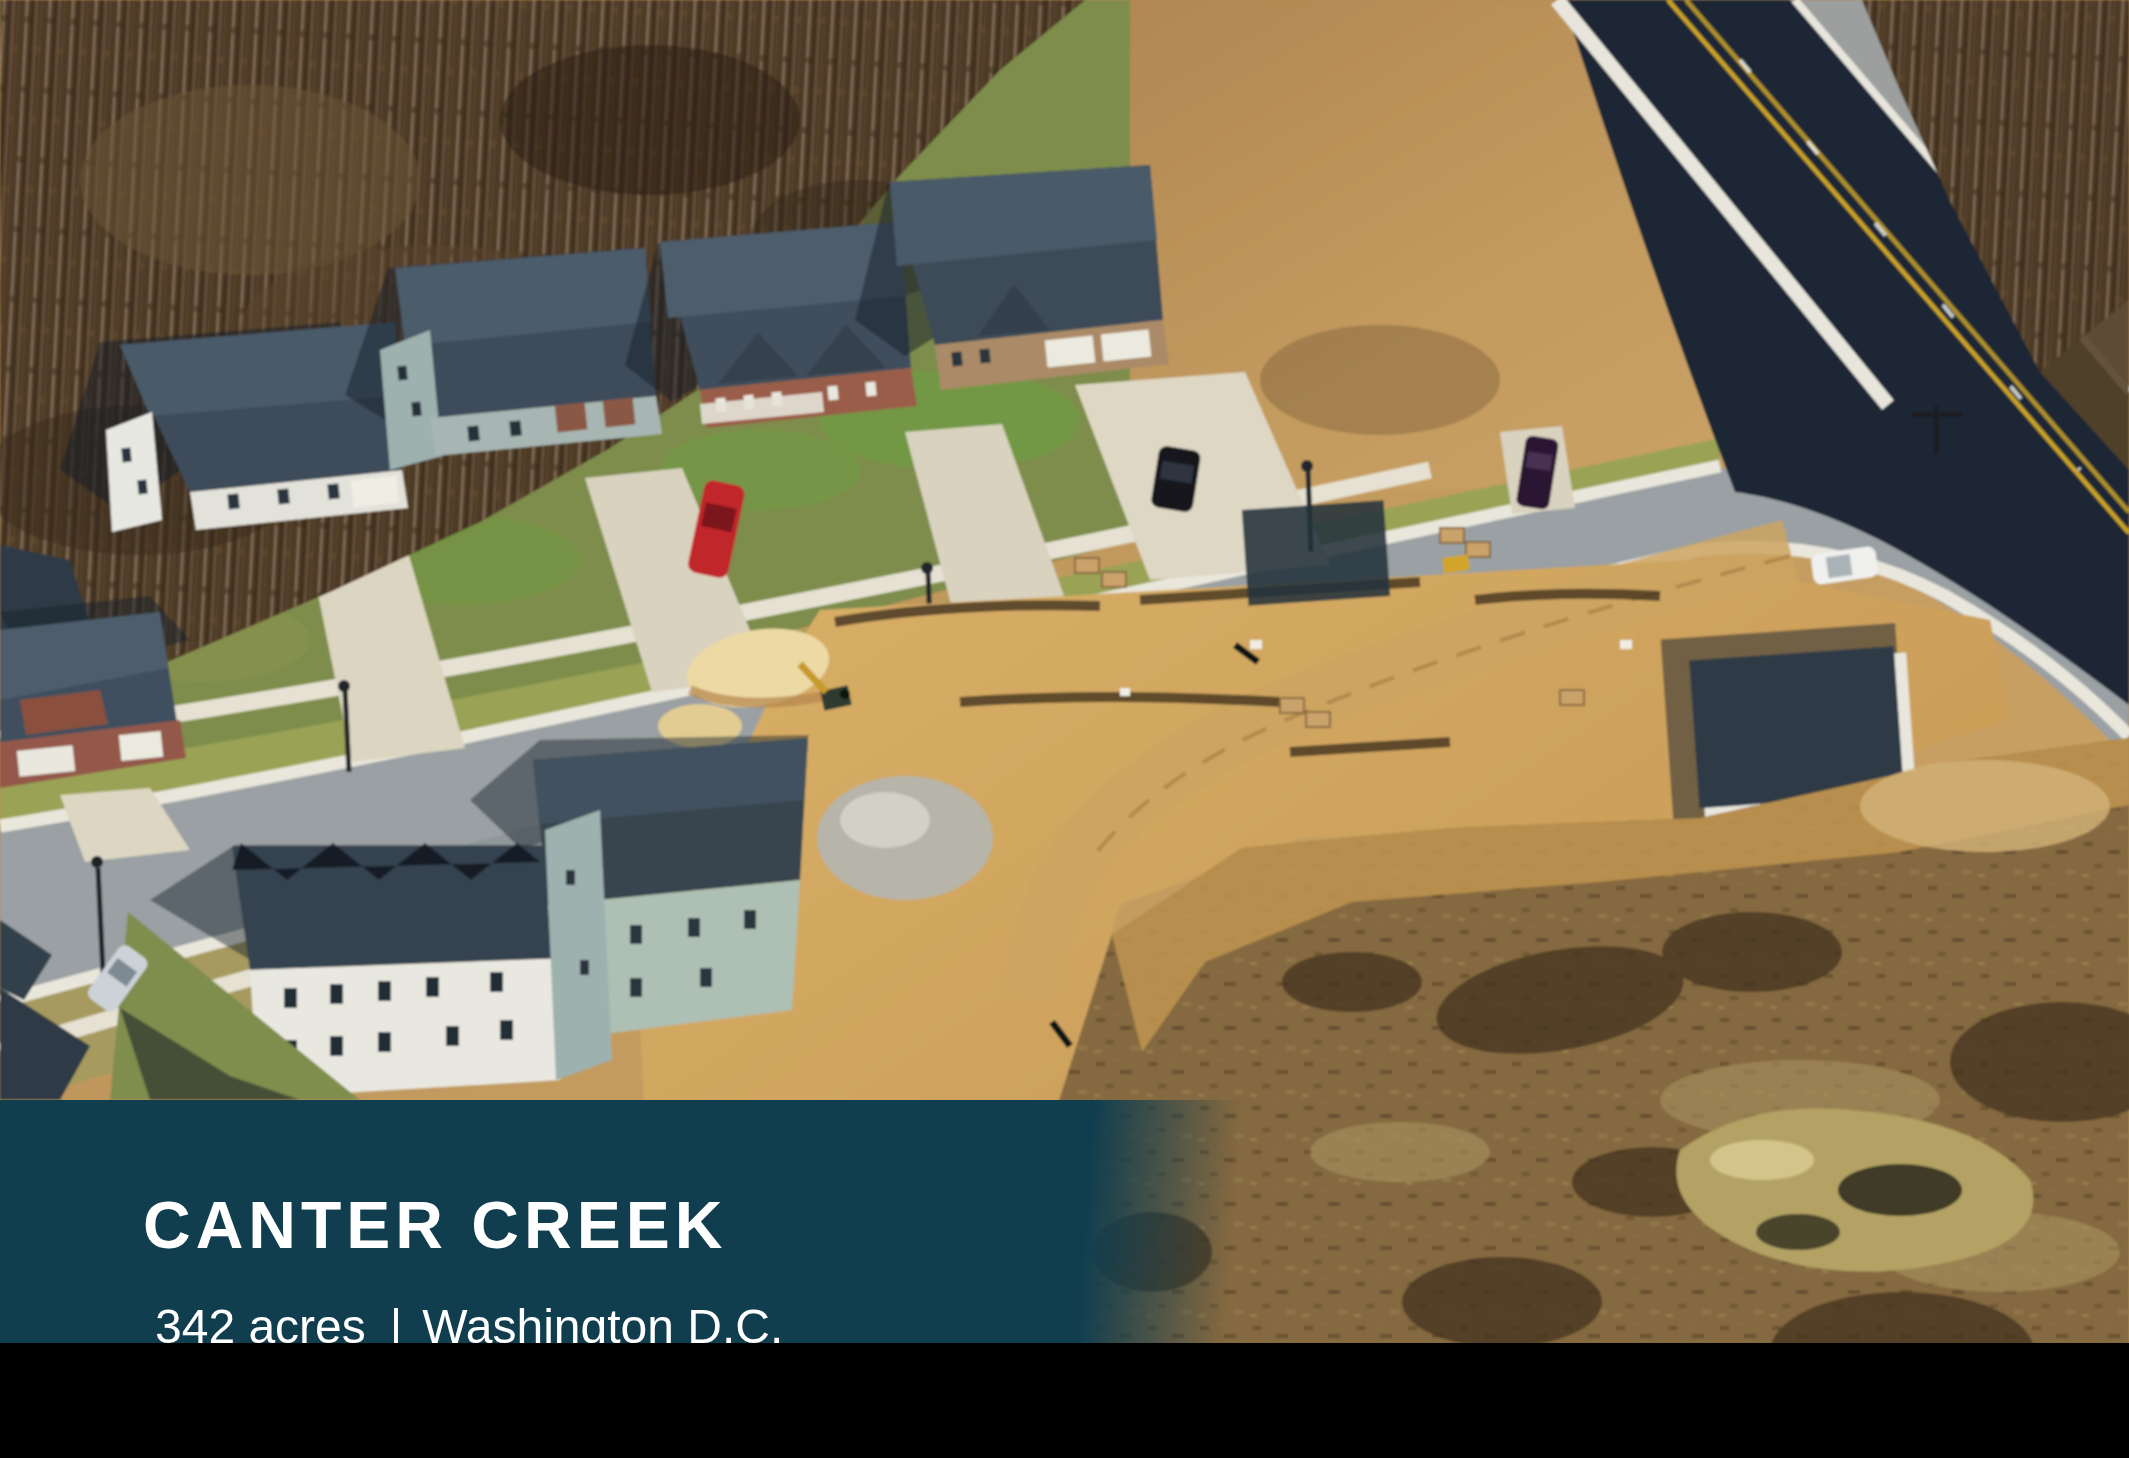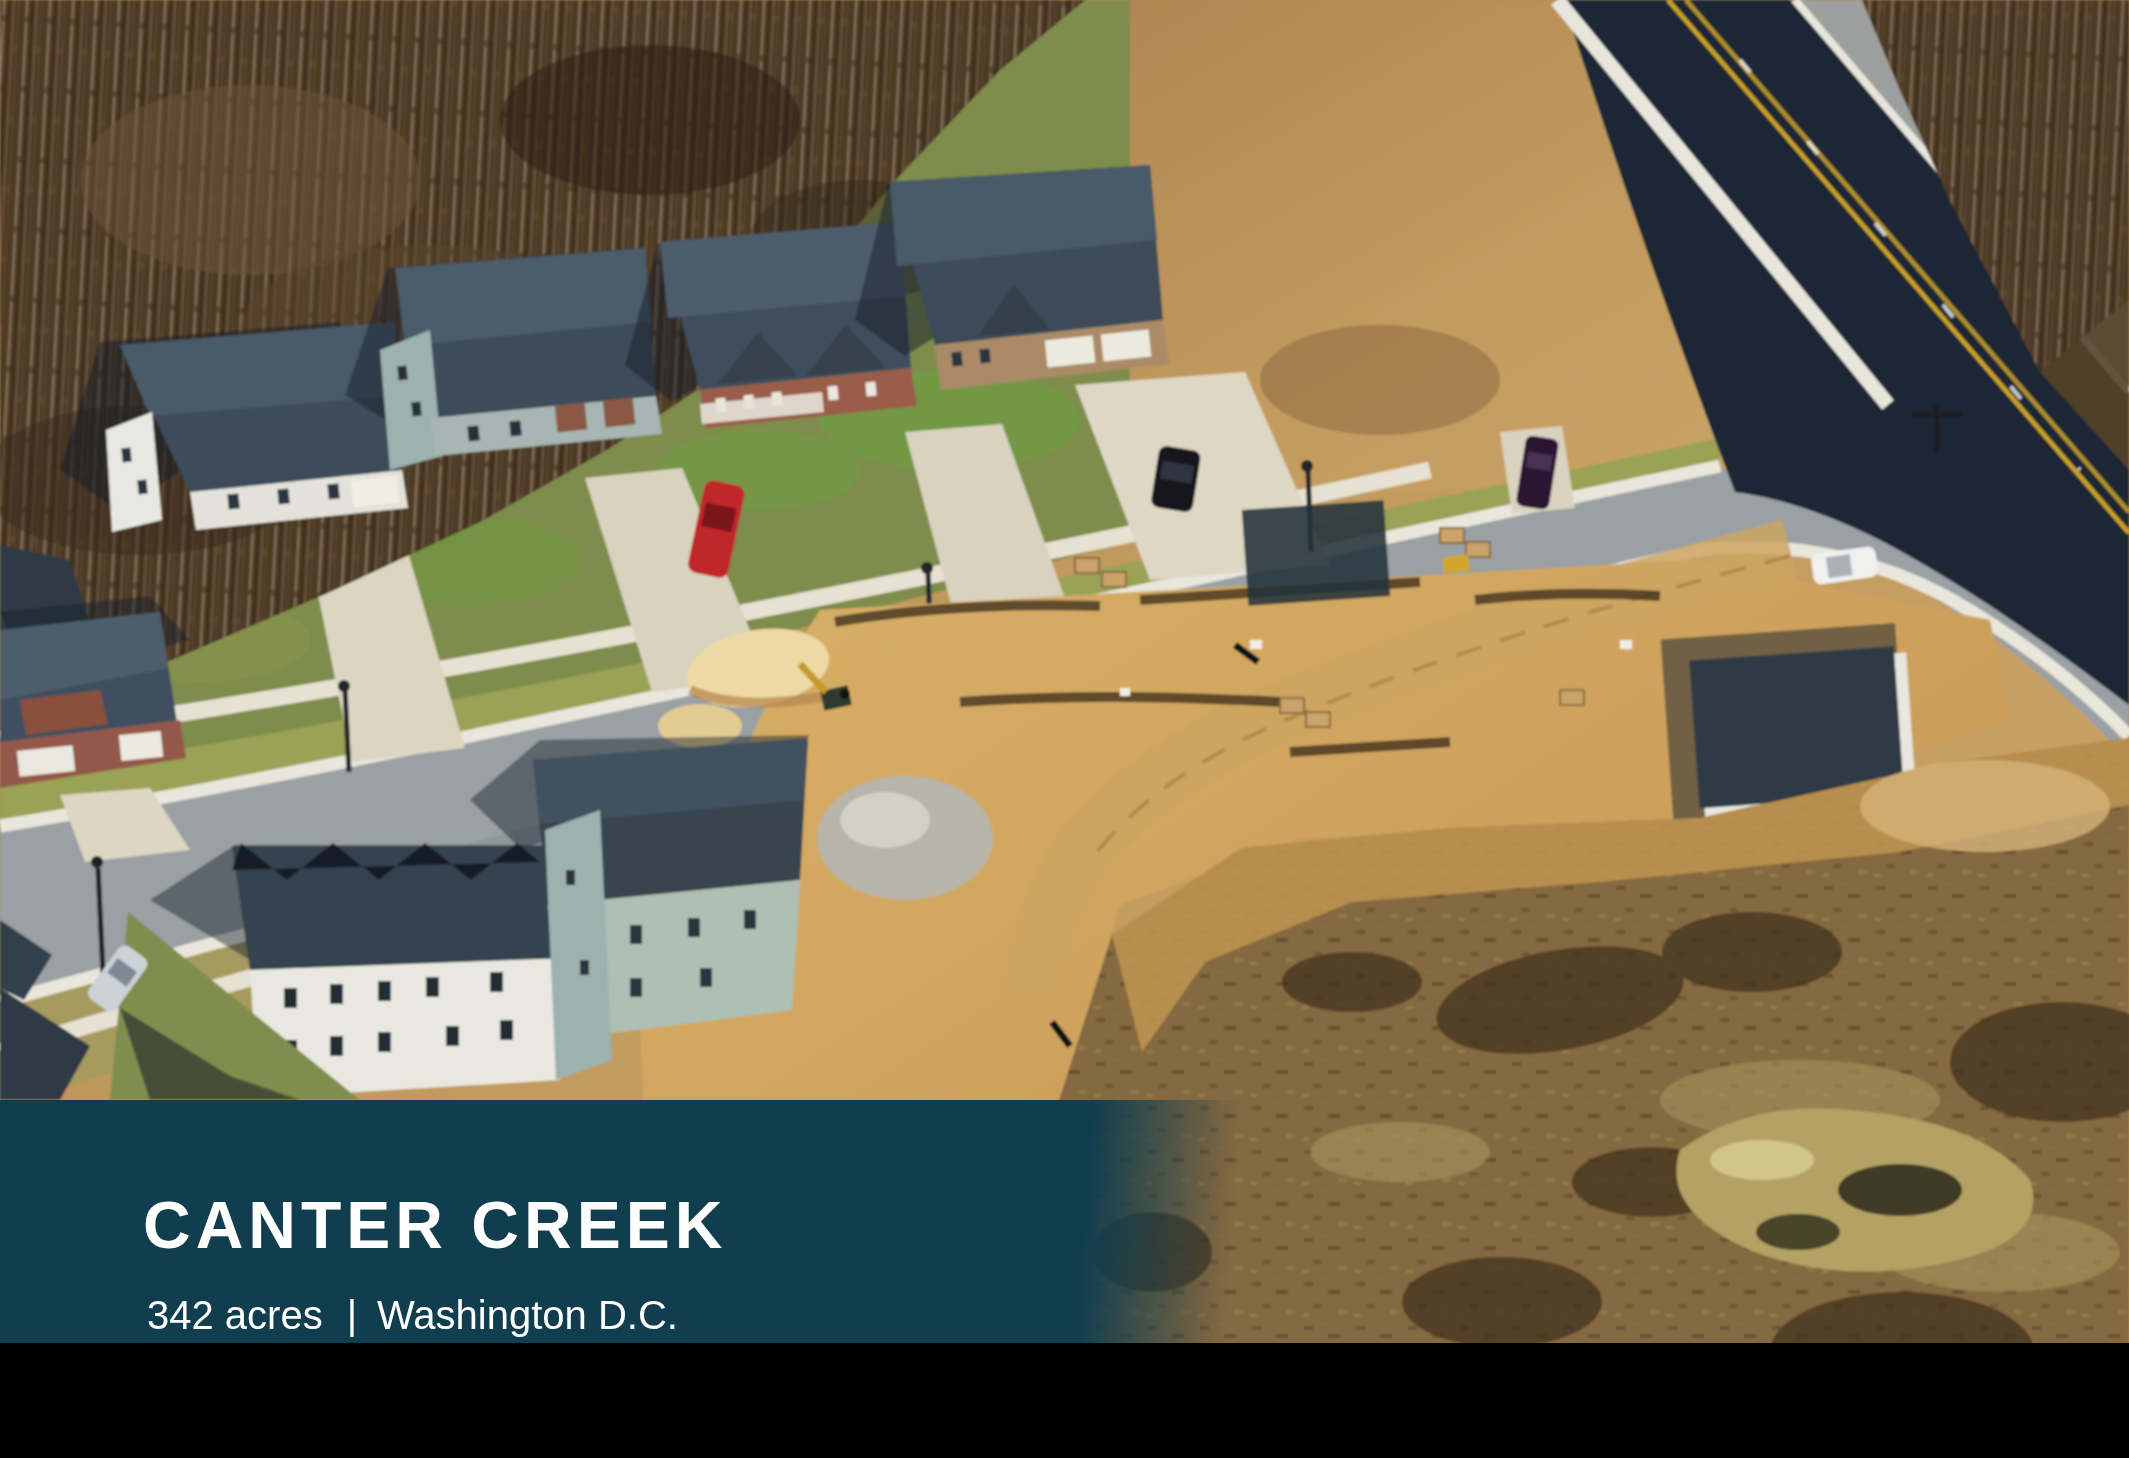--- a/index.html
+++ b/index.html
@@ -12,22 +12,22 @@
   .caption-panel{
     position:absolute;left:0;top:1100px;width:1255px;height:358px;
     background:linear-gradient(94deg,#113e4f 0%,#113e4f 85.5%,rgba(17,62,79,0) 97%);
   }
   .panel-title{
     position:absolute;left:143px;top:1192px;margin:0;
     font-weight:700;font-size:66px;line-height:1;letter-spacing:5px;color:#ffffff;
     font-family:"Liberation Sans",sans-serif;white-space:nowrap;
   }
   .panel-sub{
-    position:absolute;left:143px;top:1291px;margin:4px;
-    font-weight:400;font-size:40px;line-height:1;letter-spacing:0;color:#ffffff;
+    position:absolute;left:143px;top:1291px;margin:12px;
+    font-weight:400;font-size:48px;line-height:1;letter-spacing:0;color:#ffffff;
     font-family:"Liberation Sans",sans-serif;white-space:nowrap;
   }
   .panel-sub .sep{display:inline-block;margin:0 20px 0 24px;font-weight:300;}
 </style>
 </head>
 <body>
 
 <div class="stage">
 
 <svg class="photo-svg" viewBox="0 0 2129 1458" xmlns="http://www.w3.org/2000/svg">

